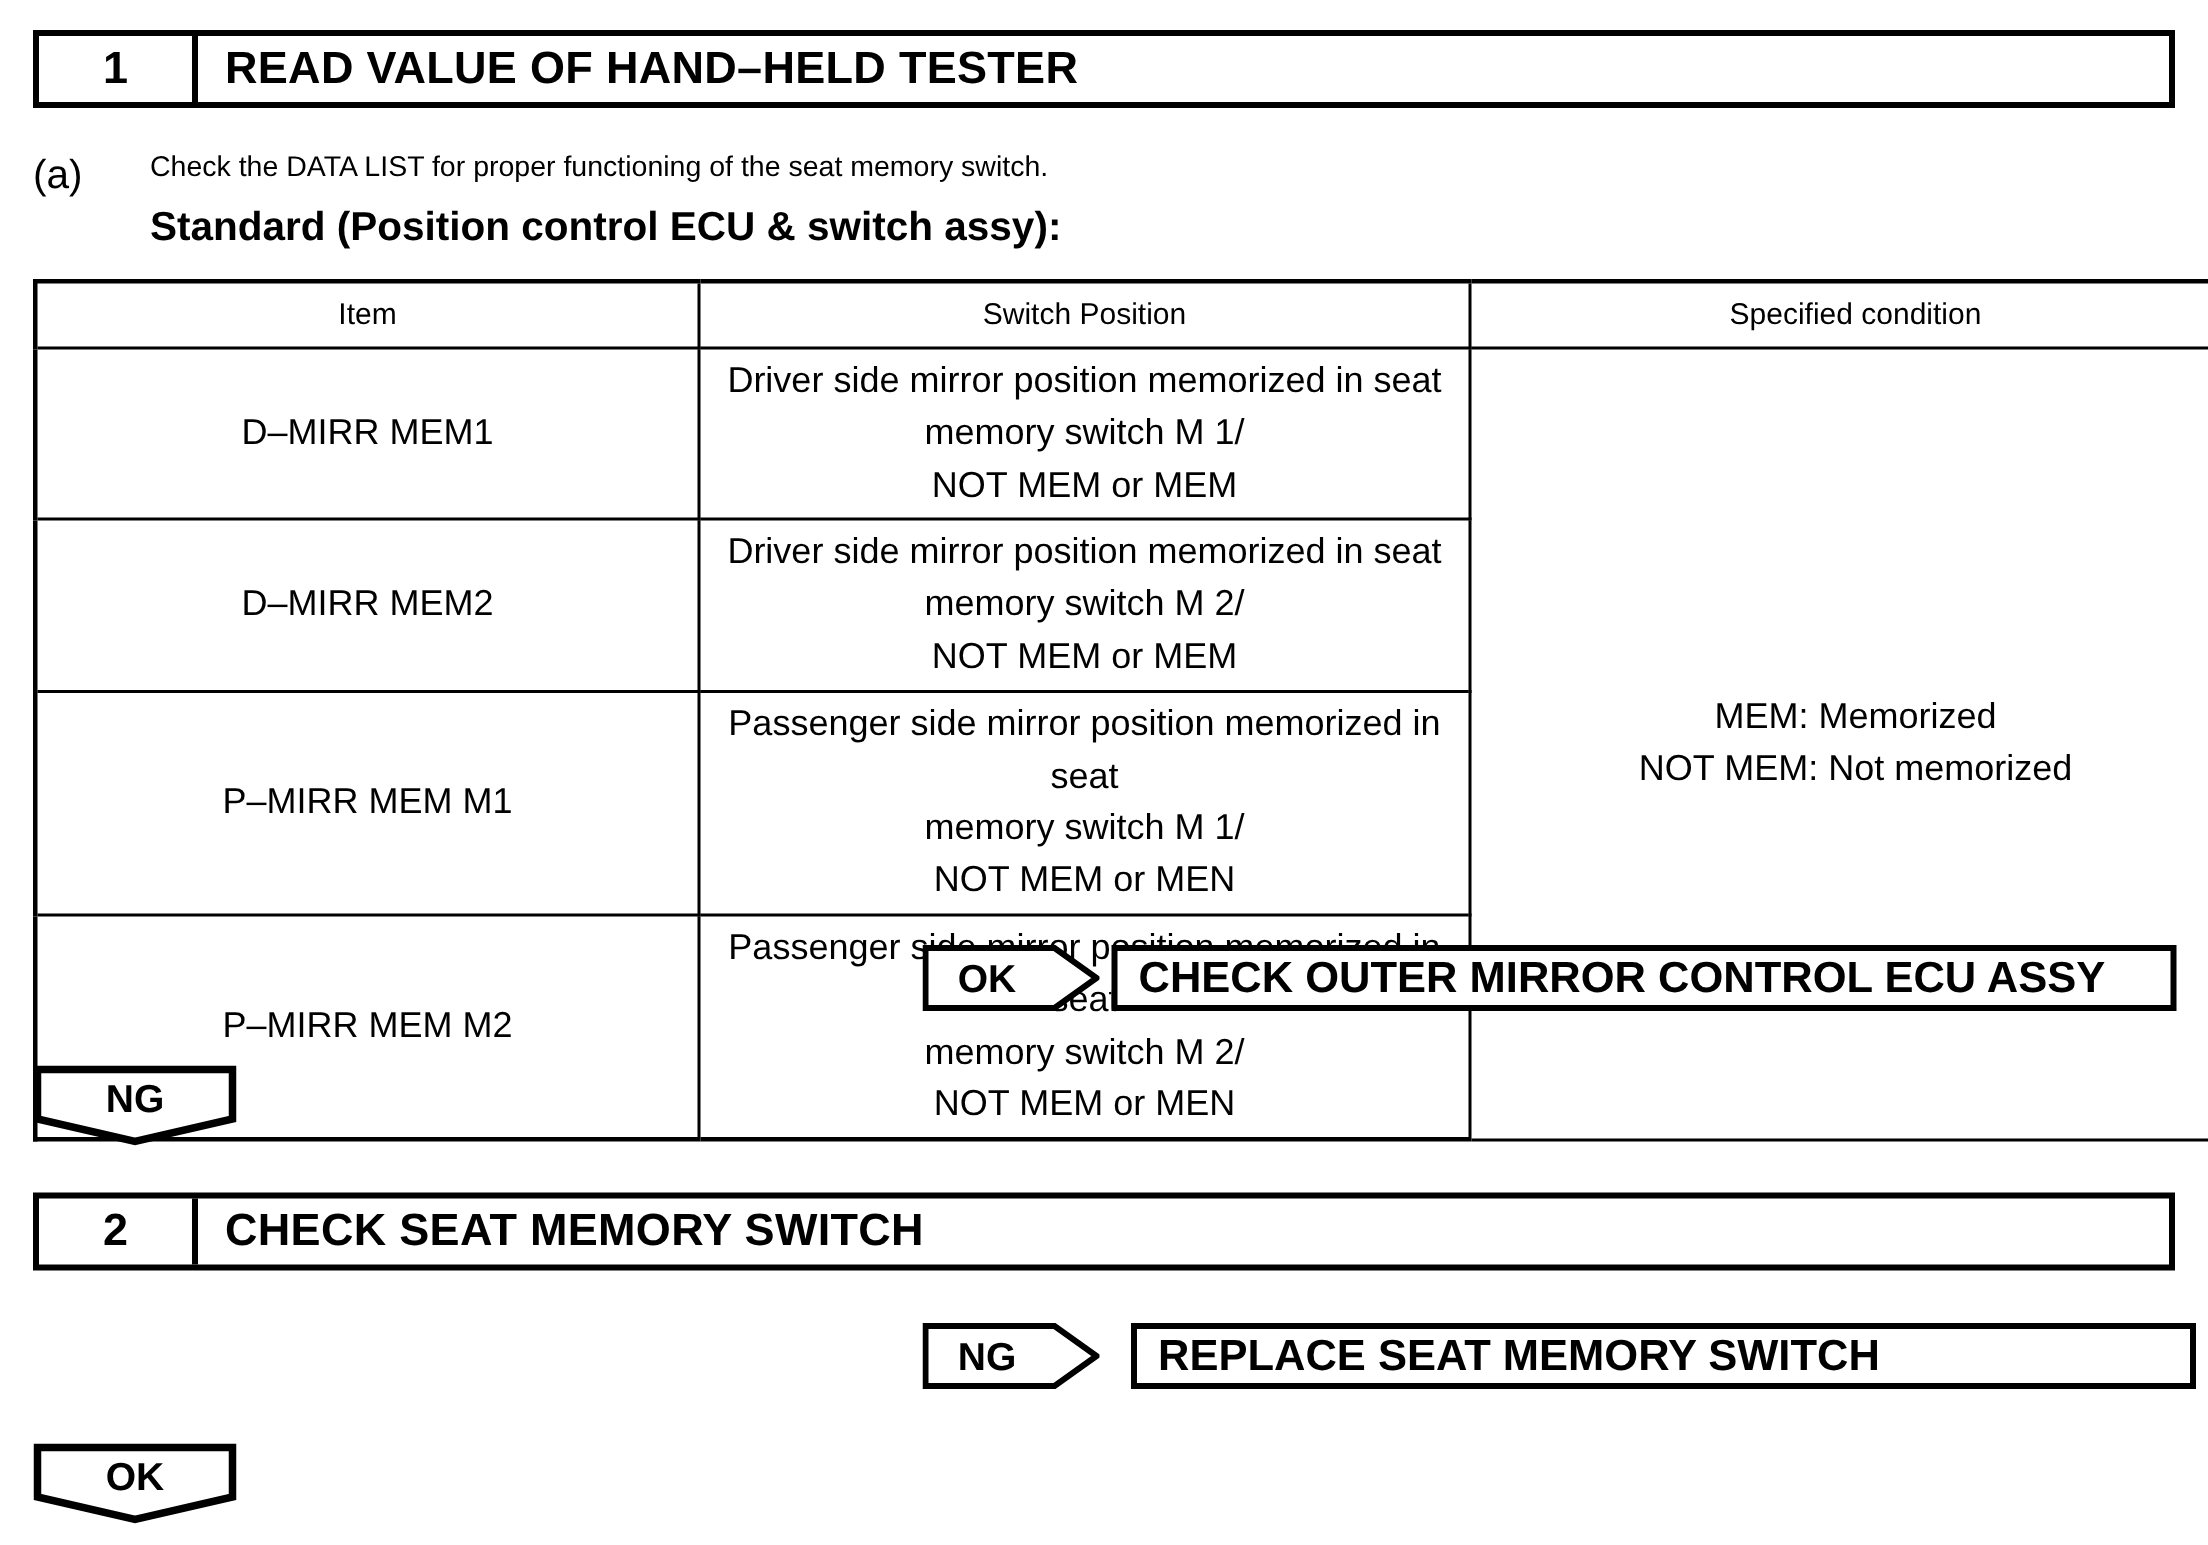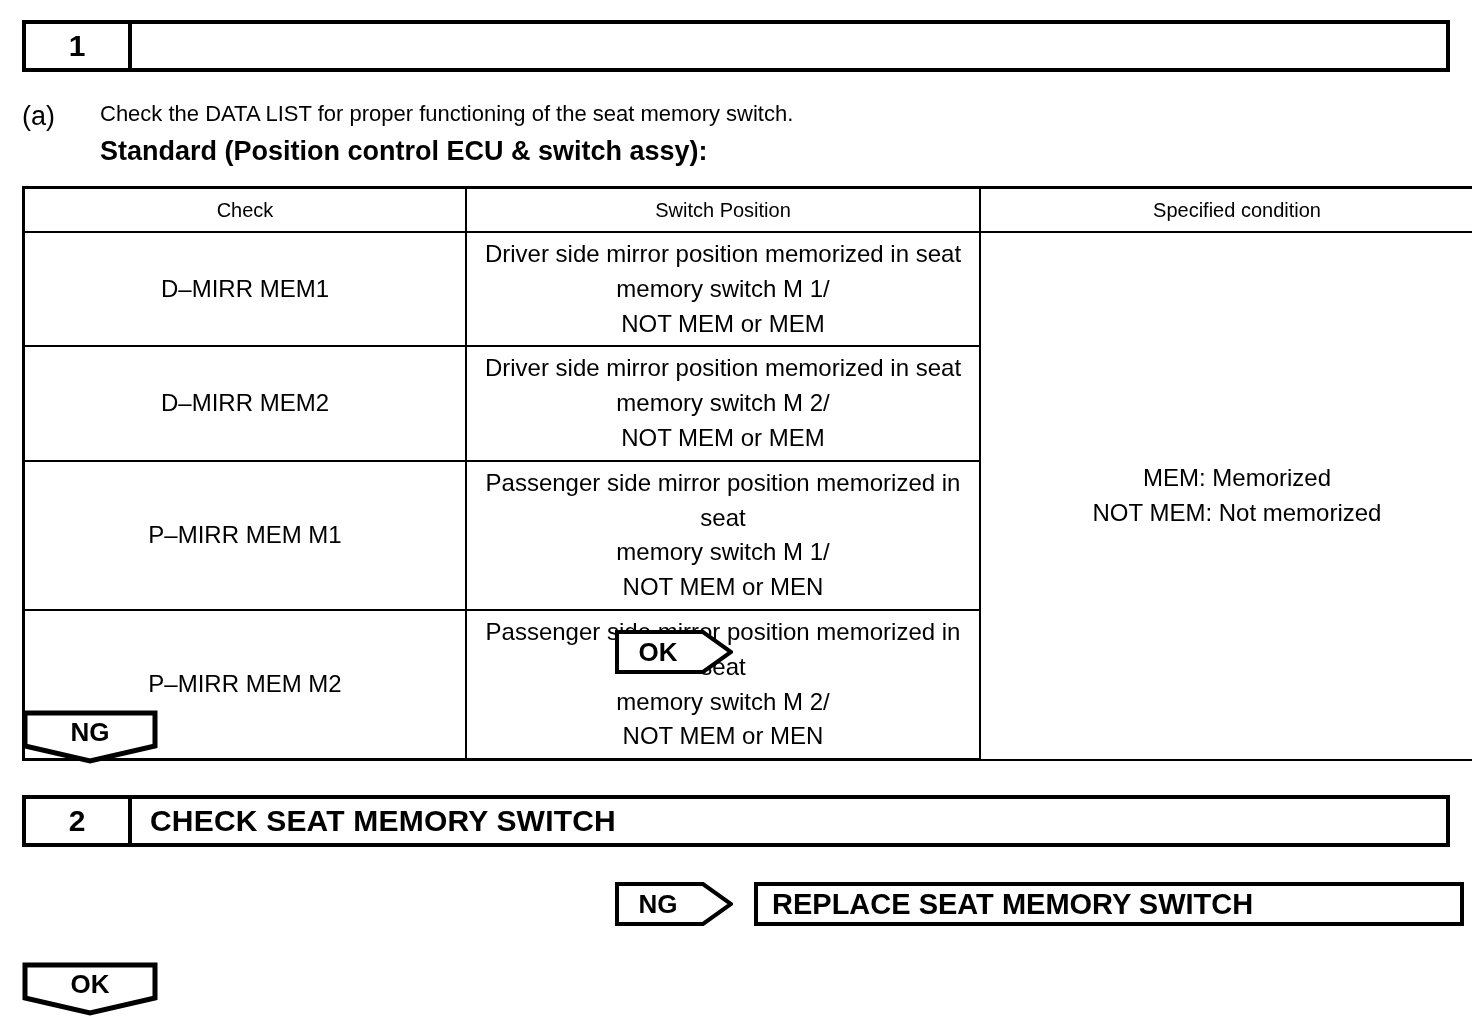--- a/index.html
+++ b/index.html
@@ -51,21 +51,21 @@
     position: absolute;
     left: 22px;
     top: 101px;
     font-size: 27px;
     white-space: nowrap;
   }
   .instr-line1 {
     position: absolute;
     left: 100px;
     top: 101px;
-    font-size: 22px;
+    font-size: 19px;
     white-space: nowrap;
   }
   .instr-line2 {
     position: absolute;
     left: 100px;
     top: 136px;
     font-size: 27px;
     font-weight: bold;
     white-space: nowrap;
   }
@@ -169,30 +169,31 @@
     justify-content: center;
     font-size: 26px;
     font-weight: bold;
   }
 </style>
 </head>
 <body>
 
 <div class="step-bar" style="left:22px; top:20px; width:1428px; height:52px;">
   <div class="step-num">1</div>
+  <div class="step-title">READ VALUE OF HAND–HELD TESTER</div>
 </div>
 
 <div class="instr-letter">(a)</div>
 <div class="instr-line1">Check the DATA LIST for proper functioning of the seat memory switch.</div>
 <div class="instr-line2">Standard (Position control ECU &amp; switch assy):</div>
 
 <table class="data-table">
   <tbody>
     <tr class="hdr">
-      <td class="col-item outer-left">Check</td>
+      <td class="col-item outer-left">Item</td>
       <td class="col-switch">Switch Position</td>
       <td class="col-cond outer-right">Specified condition</td>
     </tr>
 
     <tr class="row-body">
       <td class="col-item outer-left">D–MIRR MEM1</td>
       <td class="col-switch cell-multiline">Driver side mirror position memorized in seat
 memory switch M 1/
 NOT MEM or MEM</td>
       <td class="col-cond outer-right cell-multiline" rowspan="4">MEM: Memorized
@@ -222,20 +223,23 @@
   </tbody>
 </table>
 
 <div class="result-row" style="left:615px; top:630px;">
   <div class="judge-arrow">
     <svg viewBox="0 0 118 44" preserveAspectRatio="none" aria-hidden="true">
       <polygon points="2,2 88,2 116,22 88,42 2,42" fill="#ffffff" stroke="#000000" stroke-width="4" stroke-linejoin="miter"></polygon>
     </svg>
     <div class="judge-text">OK</div>
   </div>
+  <div class="result-box" style="width:710px;">
+    <span>CHECK OUTER MIRROR CONTROL ECU ASSY</span>
+  </div>
 </div>
 
 <div class="notch-badge" style="left:22px; top:710px;">
   <svg viewBox="0 0 136 54" preserveAspectRatio="none" aria-hidden="true">
     <polygon points="3,3 133,3 133,36 68,51 3,36" fill="#ffffff" stroke="#000000" stroke-width="5" stroke-linejoin="miter"></polygon>
   </svg>
   <div class="notch-text">NG</div>
 </div>
 
 <div class="step-bar" style="left:22px; top:795px; width:1428px; height:52px;">

